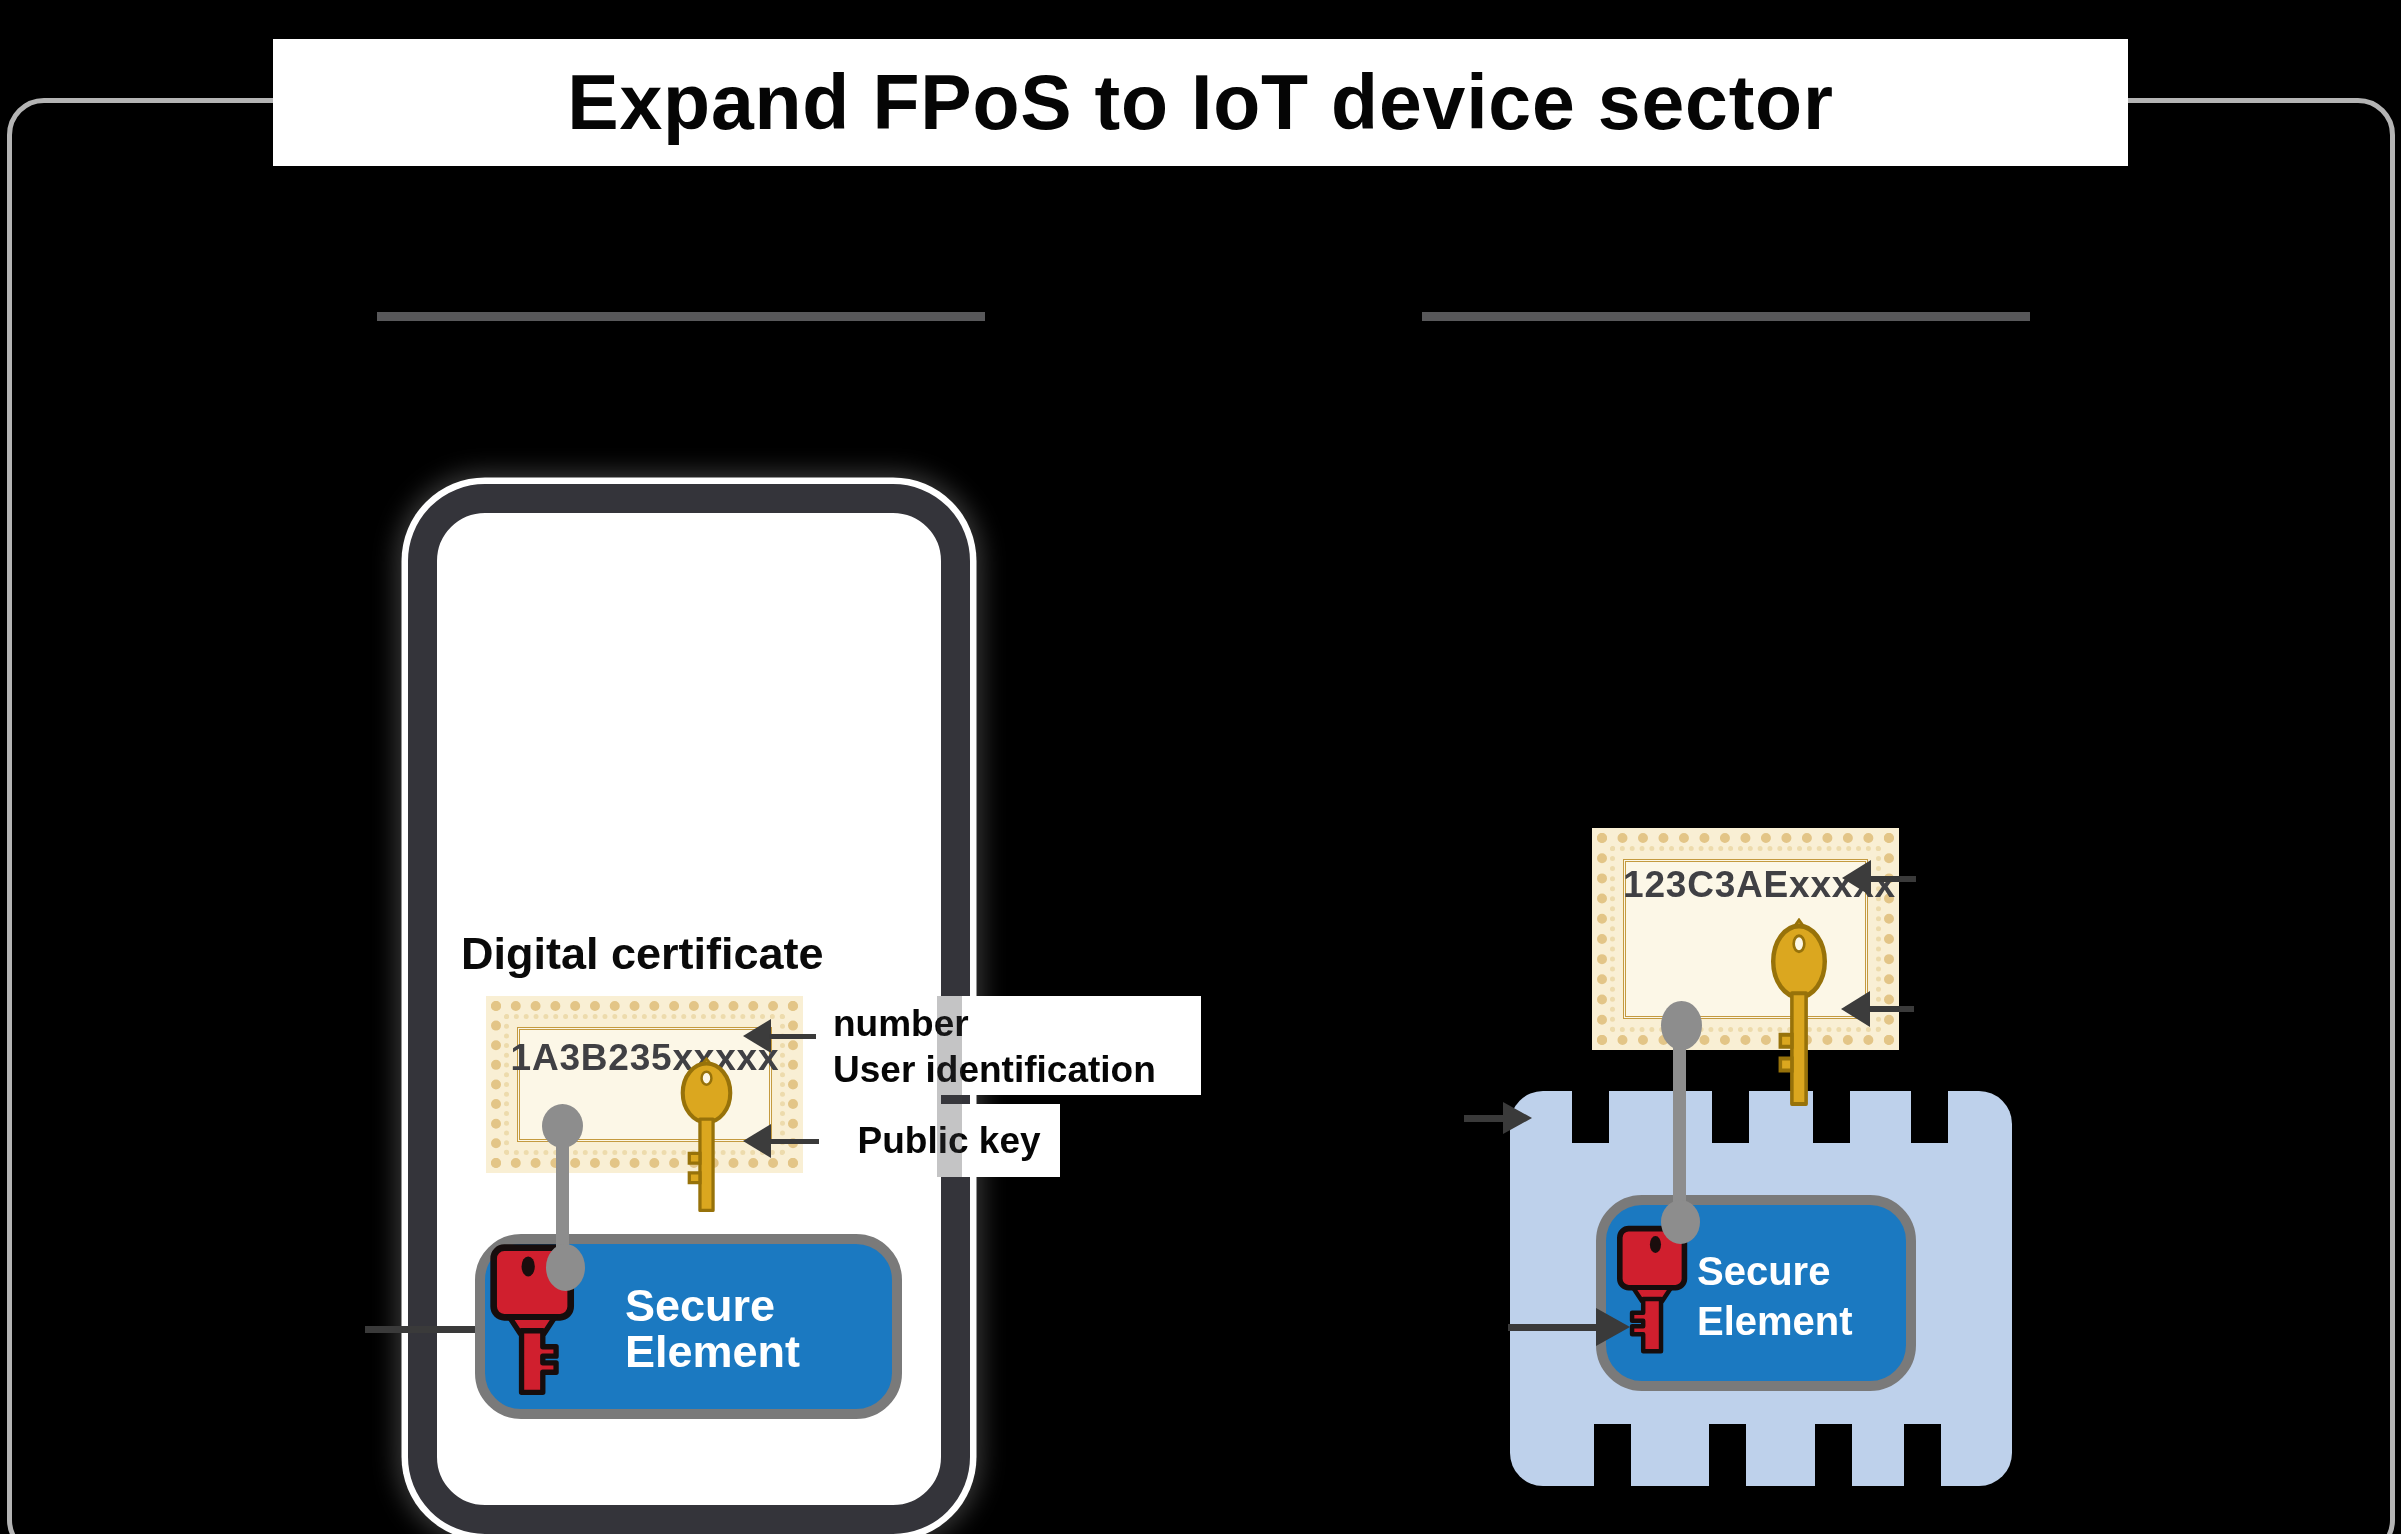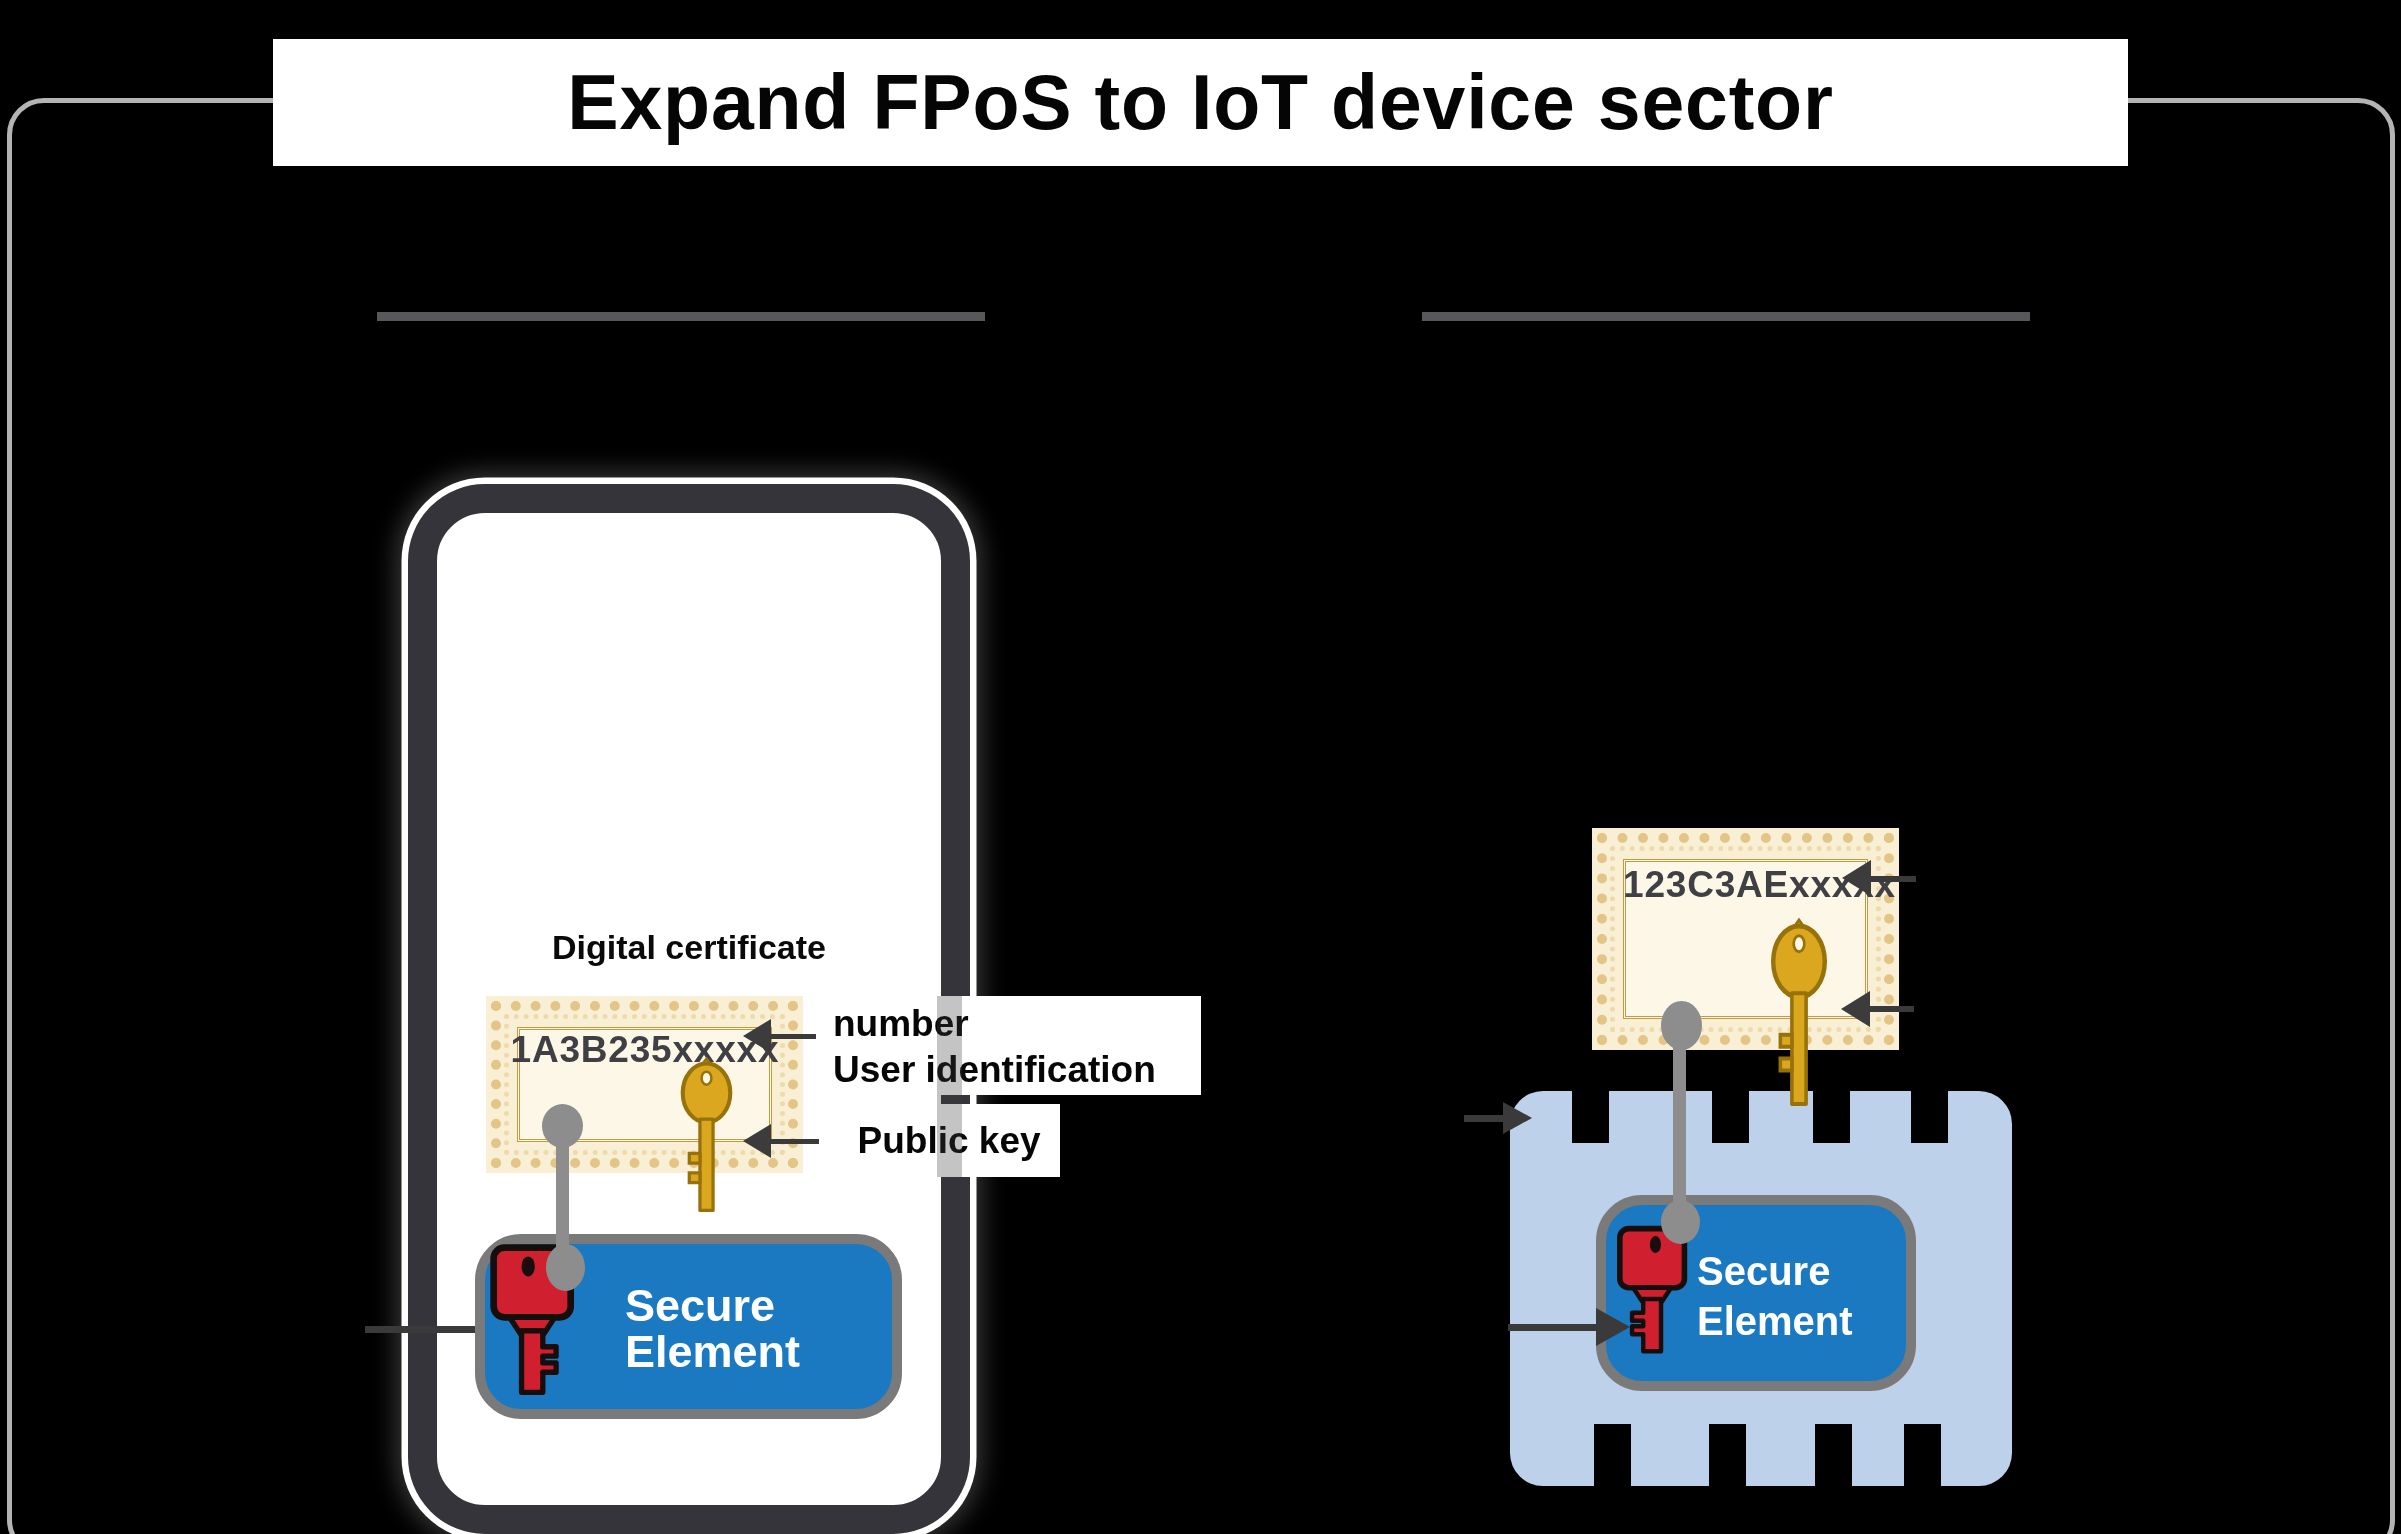--- a/index.html
+++ b/index.html
@@ -29,35 +29,35 @@
   #divider-right{left:1422px;}
 
   
   #phone{
     left:408px;top:456px;width:562px;height:1050px;box-sizing:border-box;
     background:#ffffff;border:29px solid #34343a;border-radius:77px;z-index:2;
     box-shadow:0 0 0 6.5px #ffffff, 0 0 24.5px 11.4px rgba(255,255,255,0.22);
   }
 
   #digital-cert-heading{
-    left:461px;top:900px;width:456px;text-align:center;
-    font-size:34px;font-weight:bold;color:#0a0a0a;z-index:4;
+    left:461px;top:900px;width:456px;text-align:left;
+    font-size:45px;font-weight:bold;color:#0a0a0a;z-index:4;
   }
 
   
   .certificate{box-sizing:border-box;background:#f9efd4;z-index:4;text-decoration:underline;}
   .cert-lace{position:absolute;inset:4.9px;border:10.6px dotted #e2c383;border-radius:3.3px;opacity:.95;}
   .cert-lace2{position:absolute;inset:18px;border:5.7px dotted #ecd9a8;border-radius:2.4px;opacity:.9;}
   .cert-inner{position:absolute;inset:31px;border:3.3px double #c49a3f;background:#fcf7e7;}
   #cert-left{left:486px;top:968px;width:317px;height:177px;}
   #cert-right{left:1592px;top:800px;width:307px;height:222px;}
   .cert-number{
     position:absolute;font-size:37px;font-weight:bold;color:#404044;letter-spacing:0.8px;z-index:3;
   }
-  #cert-left .cert-number{left:24.5px;top:33px;}
+  #cert-left .cert-number{left:24.5px;top:41px;}
   #cert-right .cert-number{left:31px;top:36px;}
 
   
   .link-dot,.link-anchor{background:#8d8d8d;border-radius:50%;z-index:8;}
   .link-line{background:#8d8d8d;z-index:8;}
   #link-dot-left{left:542px;top:1076px;width:41px;height:44px;}
   #link-line-left{left:556px;top:1096px;width:13px;height:152px;}
   #link-anchor-left{left:546px;top:1216px;width:39px;height:47px;}
   #link-dot-right{left:1661px;top:973px;width:41px;height:49px;}
   #link-line-right{left:1673px;top:998px;width:13px;height:197px;}

